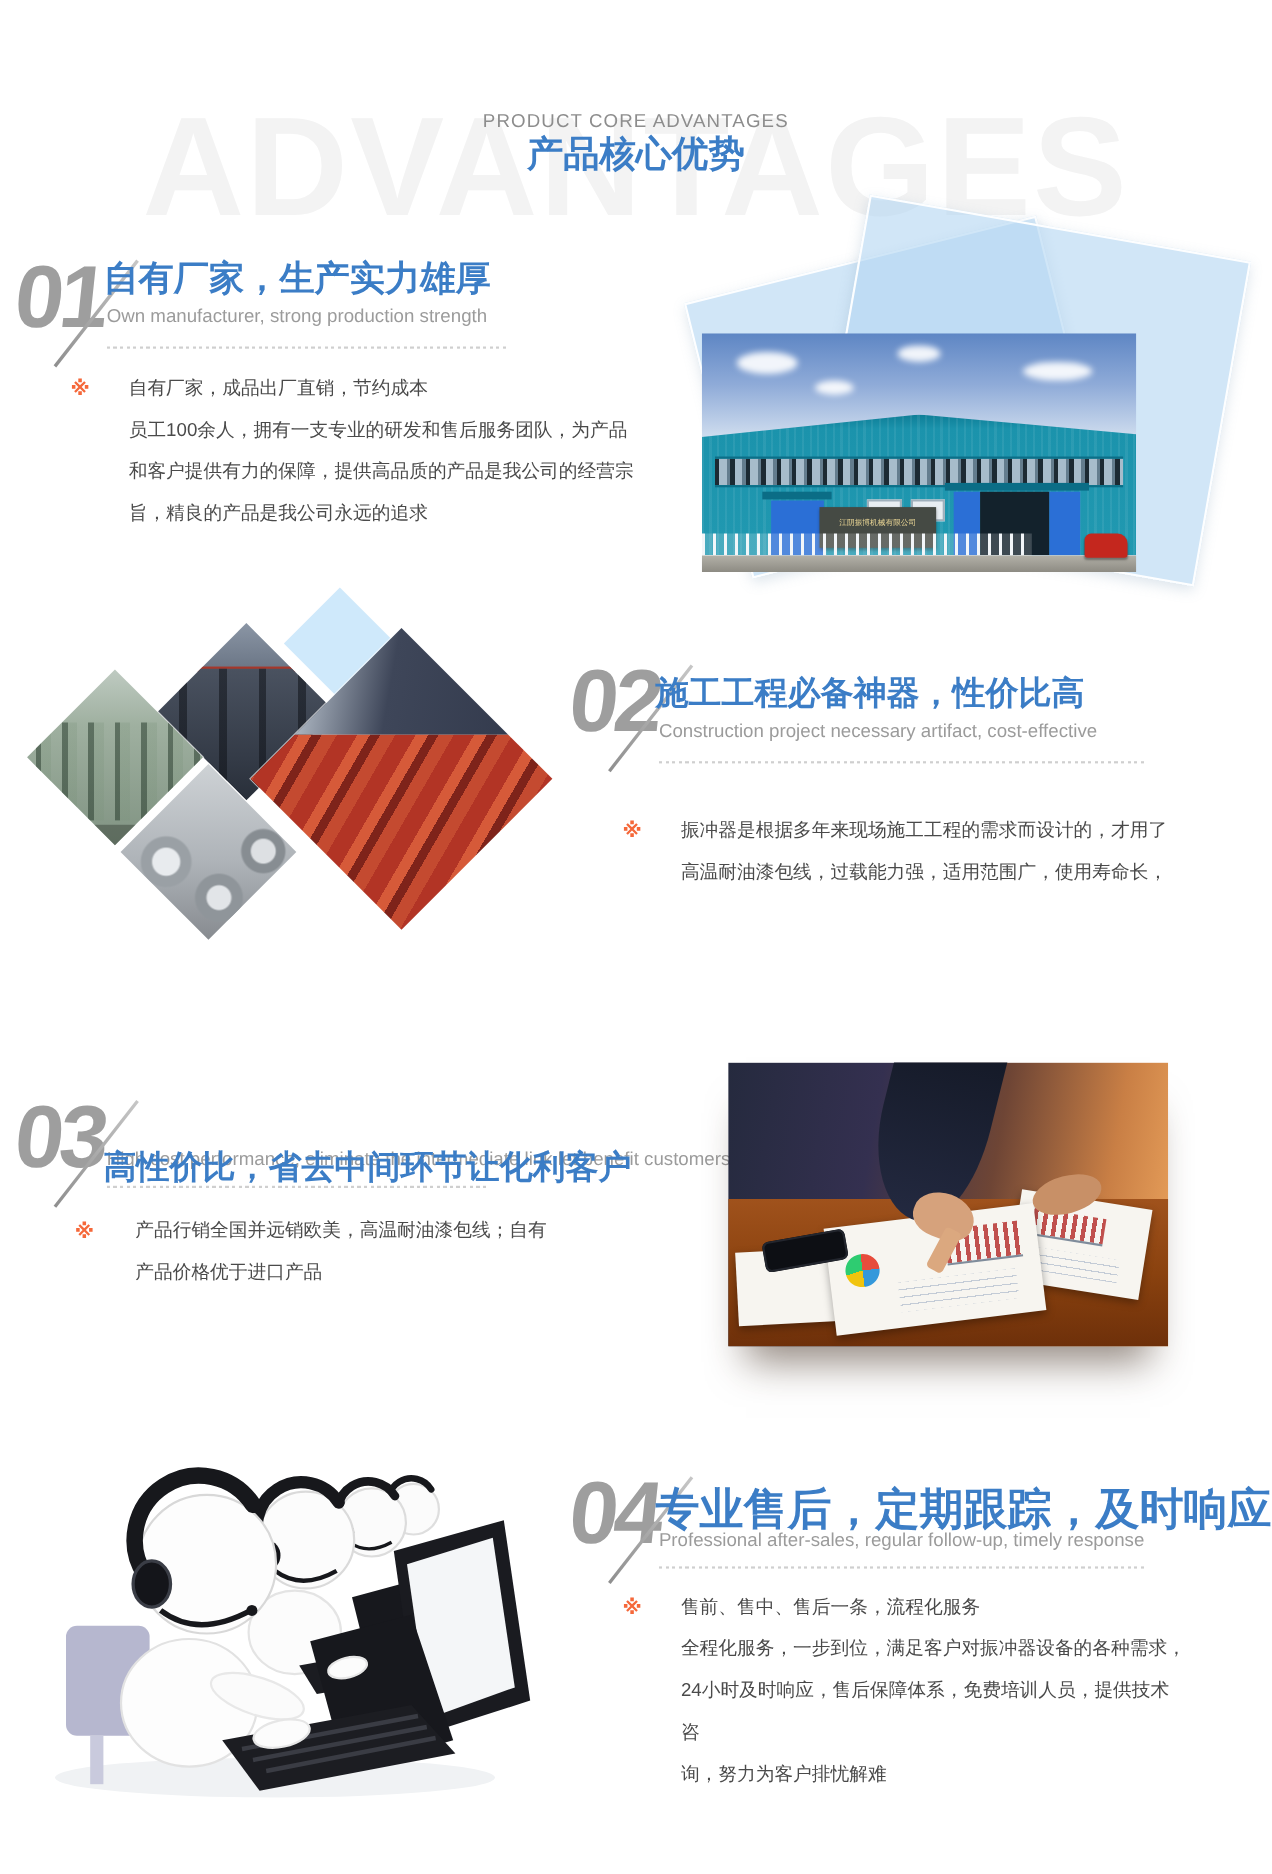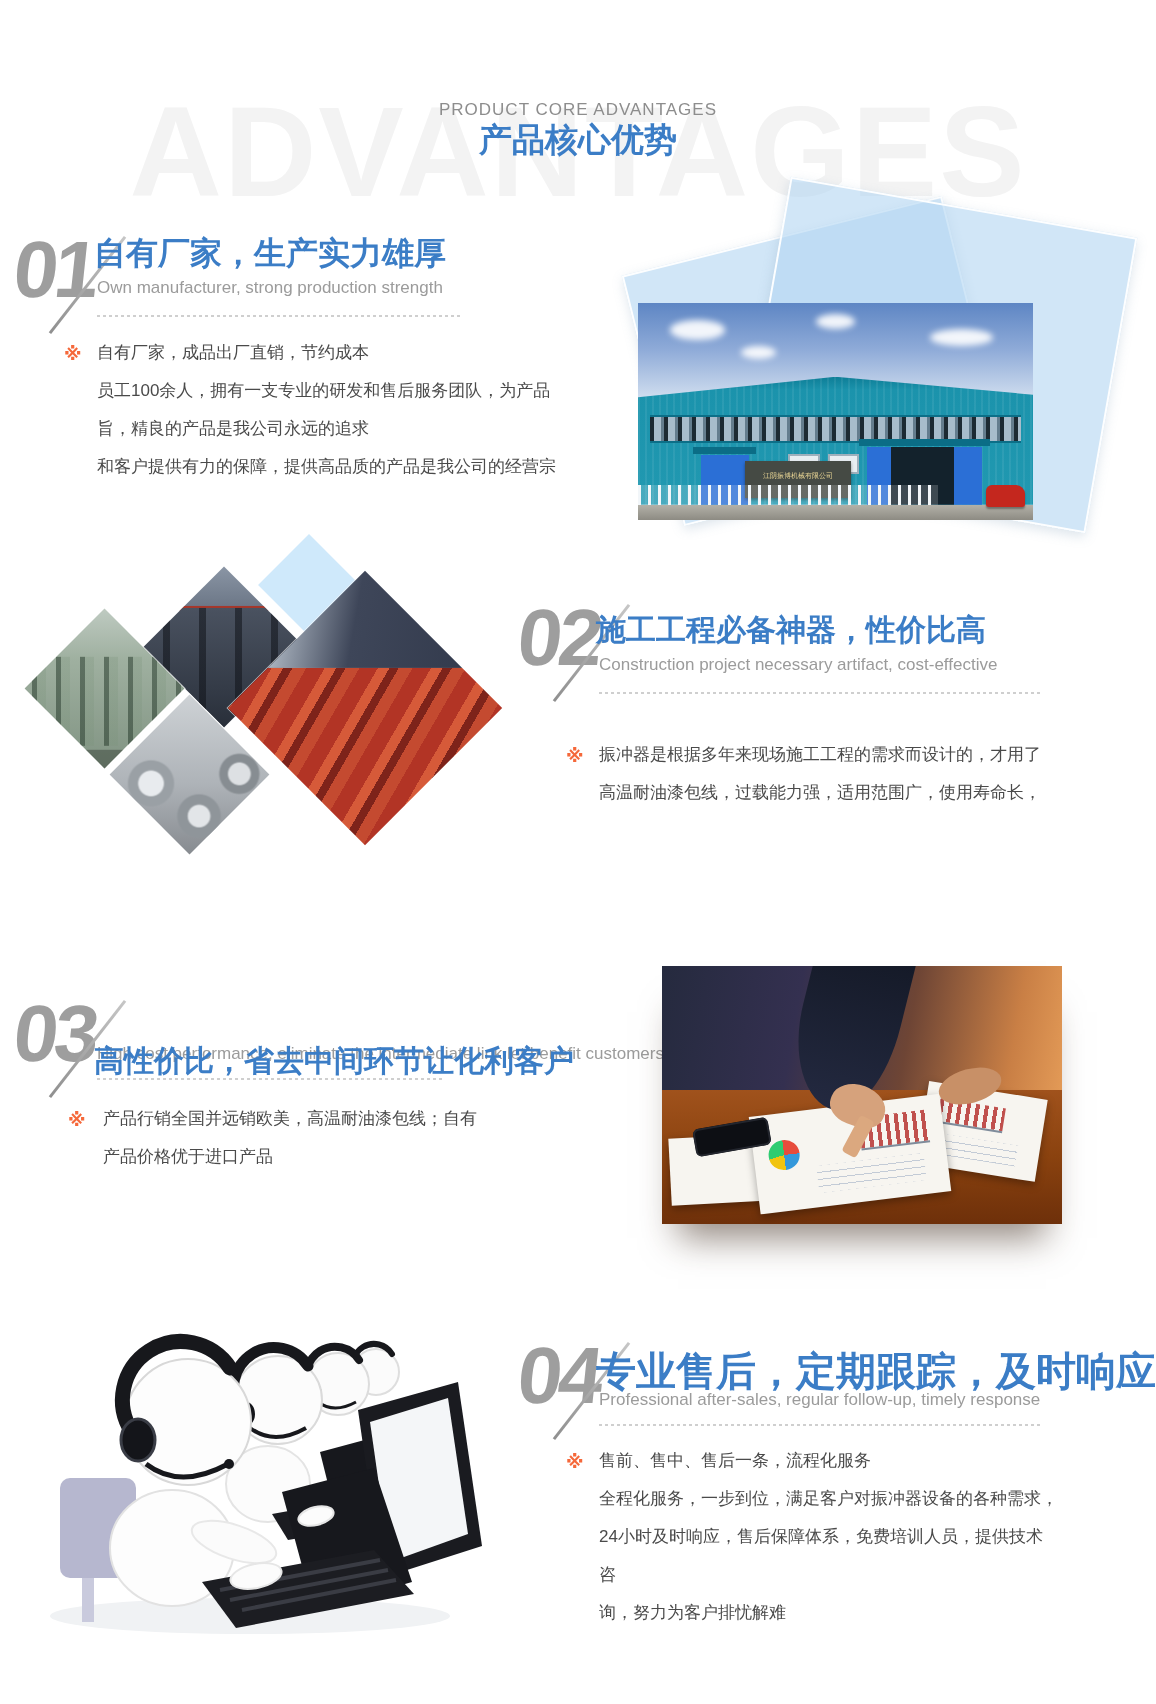--- a/index.html
+++ b/index.html
@@ -35,21 +35,21 @@
 
   
   .secnum{font-size:80px;font-weight:bold;color:var(--number_gray);
     letter-spacing:-4px;transform:skewX(-6deg);line-height:1;z-index:1;}
   .num-slash{width:3px;height:122px;background:linear-gradient(#c6c6c6,#8f8f8f);
     transform:rotate(38deg);z-index:1;}
   .sec-title{font-weight:bold;color:var(--title_blue);white-space:nowrap;z-index:2;}
   .sec-sub{font-size:17px;color:var(--subtitle_gray);white-space:nowrap;}
   .dash{height:2px;background:repeating-linear-gradient(90deg,#cfcfcf 0 3px,transparent 3px 6px);}
   .bullet{font-size:18px;color:var(--bullet_orange);font-weight:bold;}
-  .bodytext{font-size:17px;line-height:38px;color:var(--body_text);}
+  .bodytext{font-size:17px;line-height:38px;color:var(--body_text);margin-left:20px;}
 
   
   .sheet{border:2px solid rgba(255,255,255,.95);background:rgba(178,214,241,.6);
     box-shadow:0 4px 12px rgba(120,150,180,.25);}
   .sheet1{left:648px;top:232px;width:330px;height:258px;transform:rotate(-14deg);}
   .sheet2{left:762px;top:205px;width:352px;height:300px;transform:rotate(10deg);}
   .photo-factory{left:638px;top:303px;width:395px;height:217px;overflow:hidden;z-index:3;}
   .f-sky{left:0;right:0;top:0;height:48%;background:linear-gradient(180deg,#5e86c4 0%,#8fabd8 45%,#dce7f3 100%);}
   .f-cloud{background:rgba(255,255,255,.9);border-radius:50%;filter:blur(3px);}
   .f-building{left:0;right:0;top:34%;height:59%;
@@ -121,22 +121,22 @@
 
 <div class="abs secnum" style="left:14px;top:230px;">01</div>
 <div class="abs num-slash" style="left:86px;top:224px;"></div>
 <div class="abs sec-title" style="left:94px;top:232px;font-size:32px;">自有厂家，生产实力雄厚</div>
 <div class="abs sec-sub" style="left:97px;top:278px;">Own manufacturer, strong production strength</div>
 <div class="abs dash" style="left:97px;top:315px;width:364px;"></div>
 <div class="abs bullet" style="left:64px;top:343px;">※</div>
 <div class="abs bodytext" style="left:97px;top:334px;width:490px;">
   <div>自有厂家，成品出厂直销，节约成本</div>
   <div>员工100余人，拥有一支专业的研发和售后服务团队，为产品</div>
+  <div>和客户提供有力的保障，提供高品质的产品是我公司的经营宗</div>
   <div>旨，精良的产品是我公司永远的追求</div>
-  <div>和客户提供有力的保障，提供高品质的产品是我公司的经营宗</div>
 </div>
 
 <div class="abs sheet sheet1"></div>
 <div class="abs sheet sheet2"></div>
 <div class="abs photo-factory">
   <div class="abs f-sky"></div>
   <div class="abs f-cloud" style="left:8%;top:8%;width:14%;height:9%;"></div>
   <div class="abs f-cloud" style="left:45%;top:5%;width:10%;height:7%;"></div>
   <div class="abs f-cloud" style="left:74%;top:12%;width:16%;height:8%;"></div>
   <div class="abs f-cloud" style="left:26%;top:20%;width:9%;height:6%;"></div>

